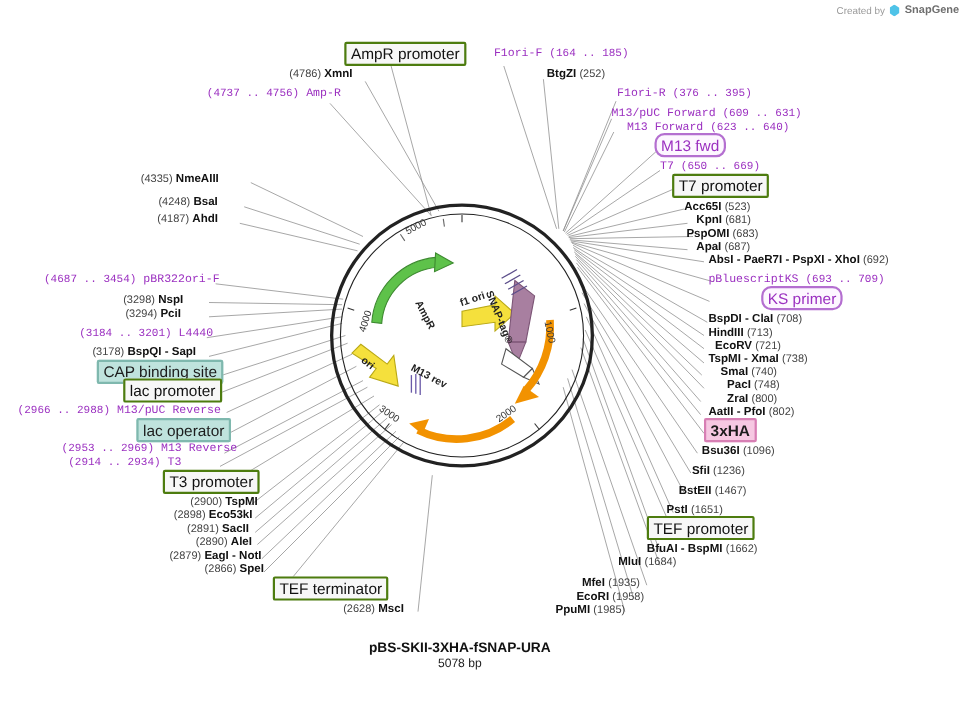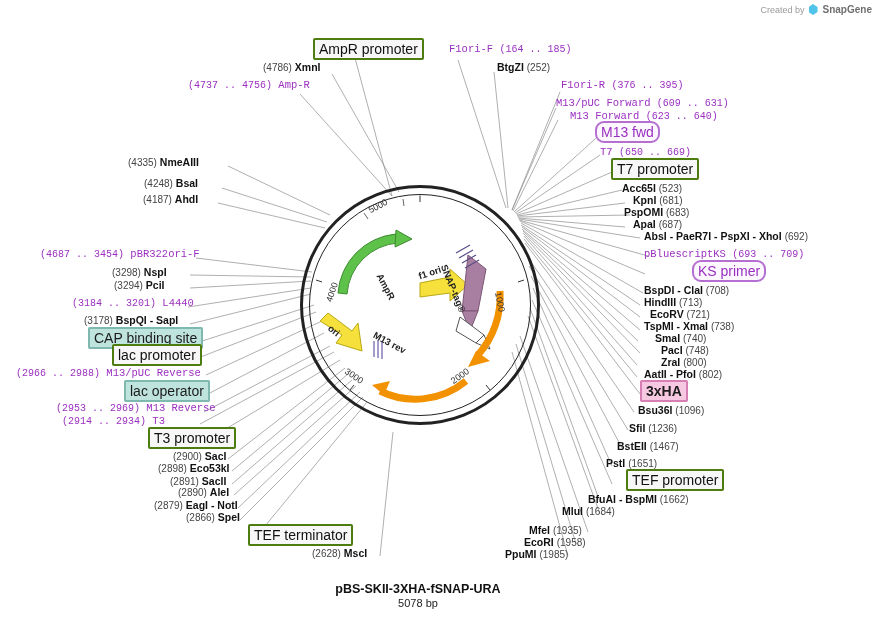--- a/index.html
+++ b/index.html
@@ -321,21 +321,21 @@
   </div>
   <div class="lbl purple" style="left:62px; top:415px;">
     <span class="pos">(2914 .. 2934)</span>
     <span class="nm">T3</span>
   </div>
   <div class="lbl" style="left:148px; top:432px;">
     <span class="boxed">T3 promoter</span>
   </div>
   <div class="lbl" style="left:173px; top:450px;">
     <span class="pos">(2900)</span>
-    <span class="nm">SacI</span>
+    <span class="nm">TspMI</span>
   </div>
   <div class="lbl" style="left:158px; top:462px;">
     <span class="pos">(2898)</span>
     <span class="nm">Eco53kI</span>
   </div>
   <div class="lbl" style="left:170px; top:475px;">
     <span class="pos">(2891)</span>
     <span class="nm">SacII</span>
   </div>
   <div class="lbl" style="left:178px; top:486px;">
@@ -429,21 +429,21 @@
     <span class="pos">(1236)</span>
   </div>
   <div class="lbl" style="left:617px; top:440px;">
     <span class="nm">BstEII</span>
     <span class="pos">(1467)</span>
   </div>
   <div class="lbl" style="left:606px; top:457px;">
     <span class="nm">PstI</span>
     <span class="pos">(1651)</span>
   </div>
-  <div class="lbl" style="left:588px; top:474px;padding-left:38px;">
+  <div class="lbl" style="left:588px; top:474px;">
     <span class="boxed">TEF promoter</span>
   </div>
   <div class="lbl" style="left:588px; top:493px;">
     <span class="nm">BfuAI  -  BspMI</span>
     <span class="pos">(1662)</span>
   </div>
   <div class="lbl" style="left:562px; top:505px;">
     <span class="nm">MluI</span>
     <span class="pos">(1684)</span>
   </div>

